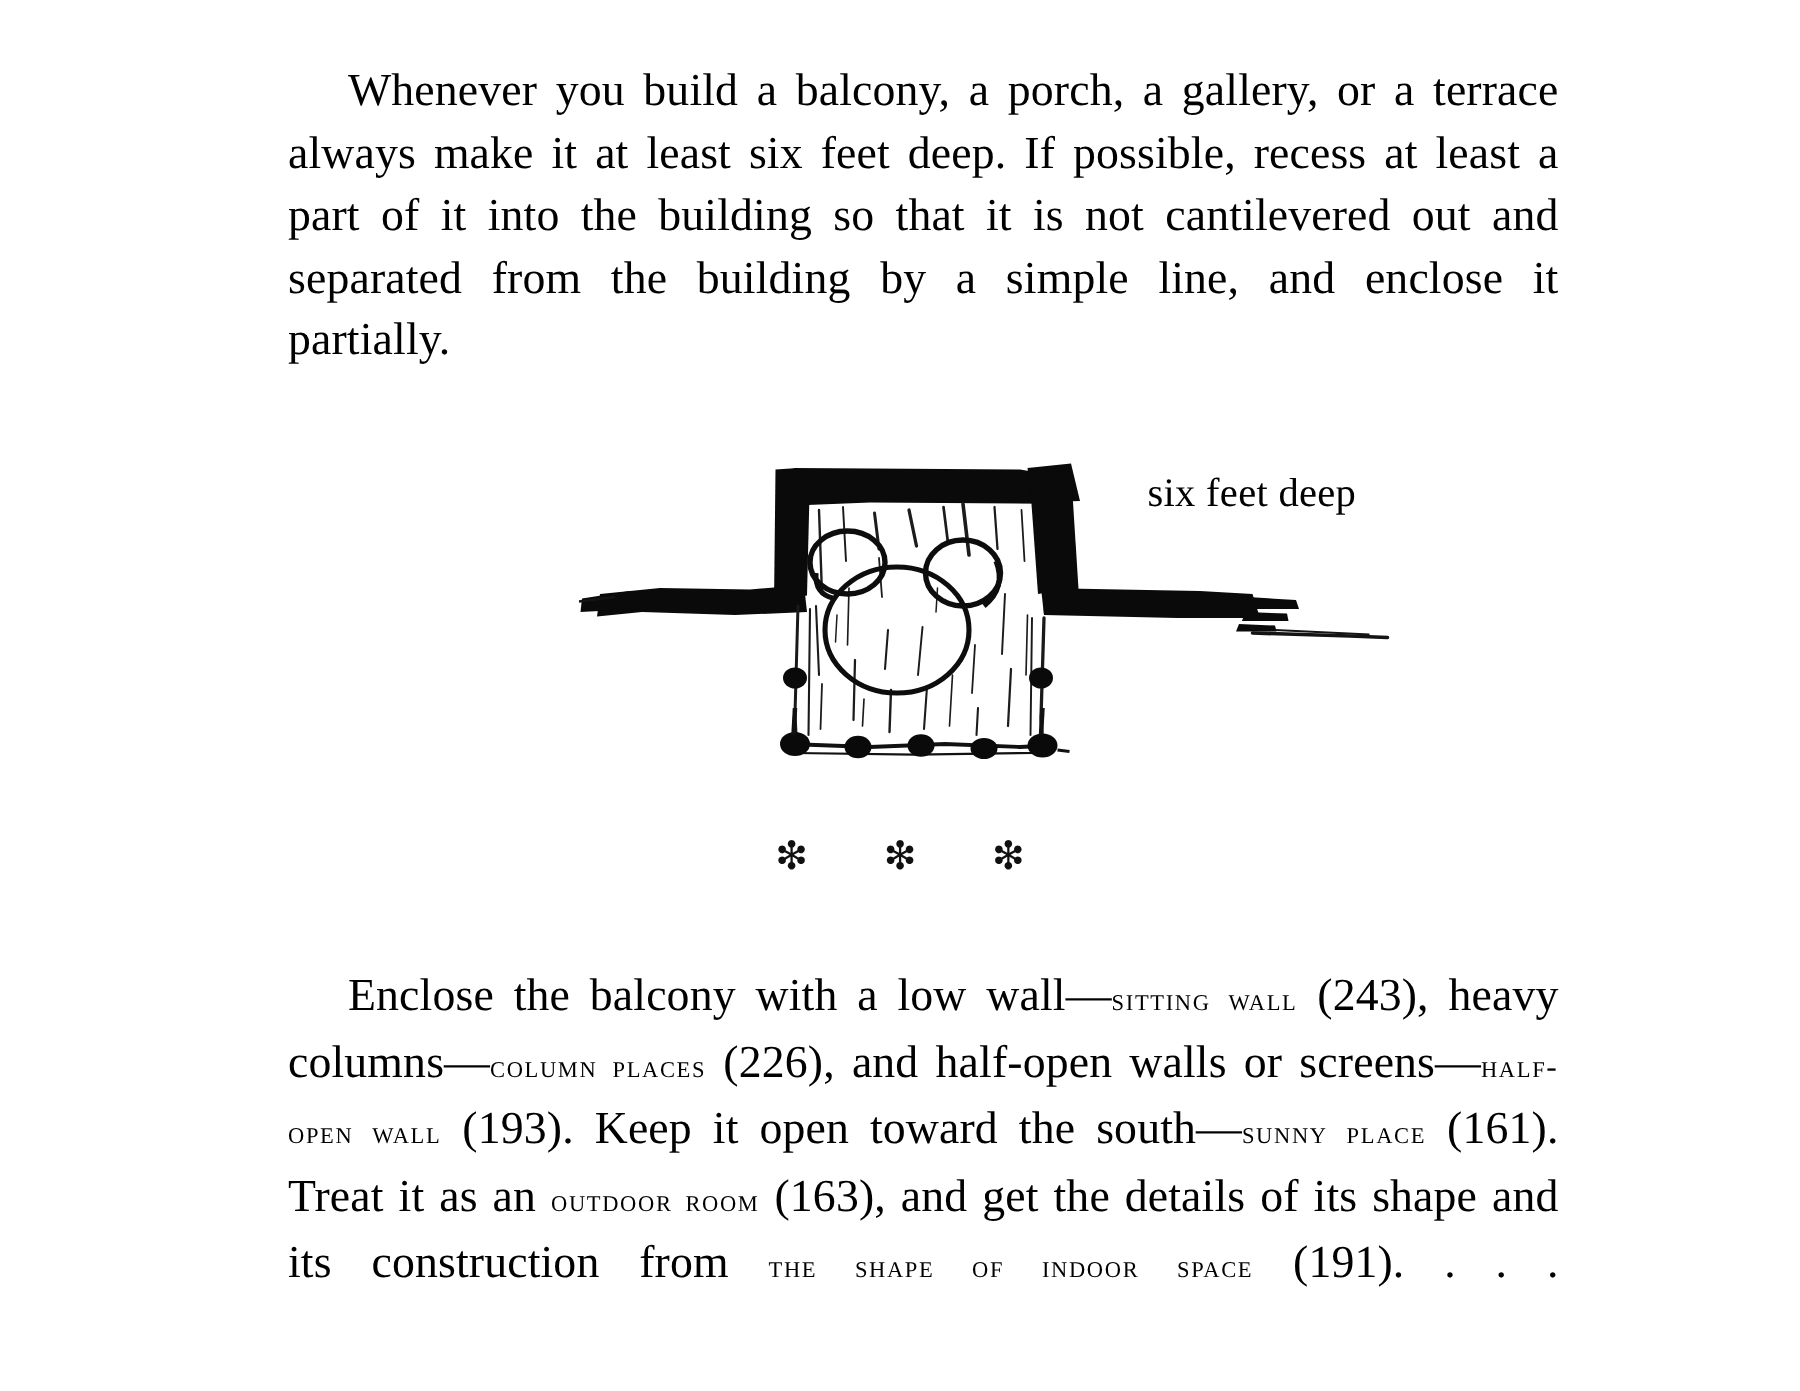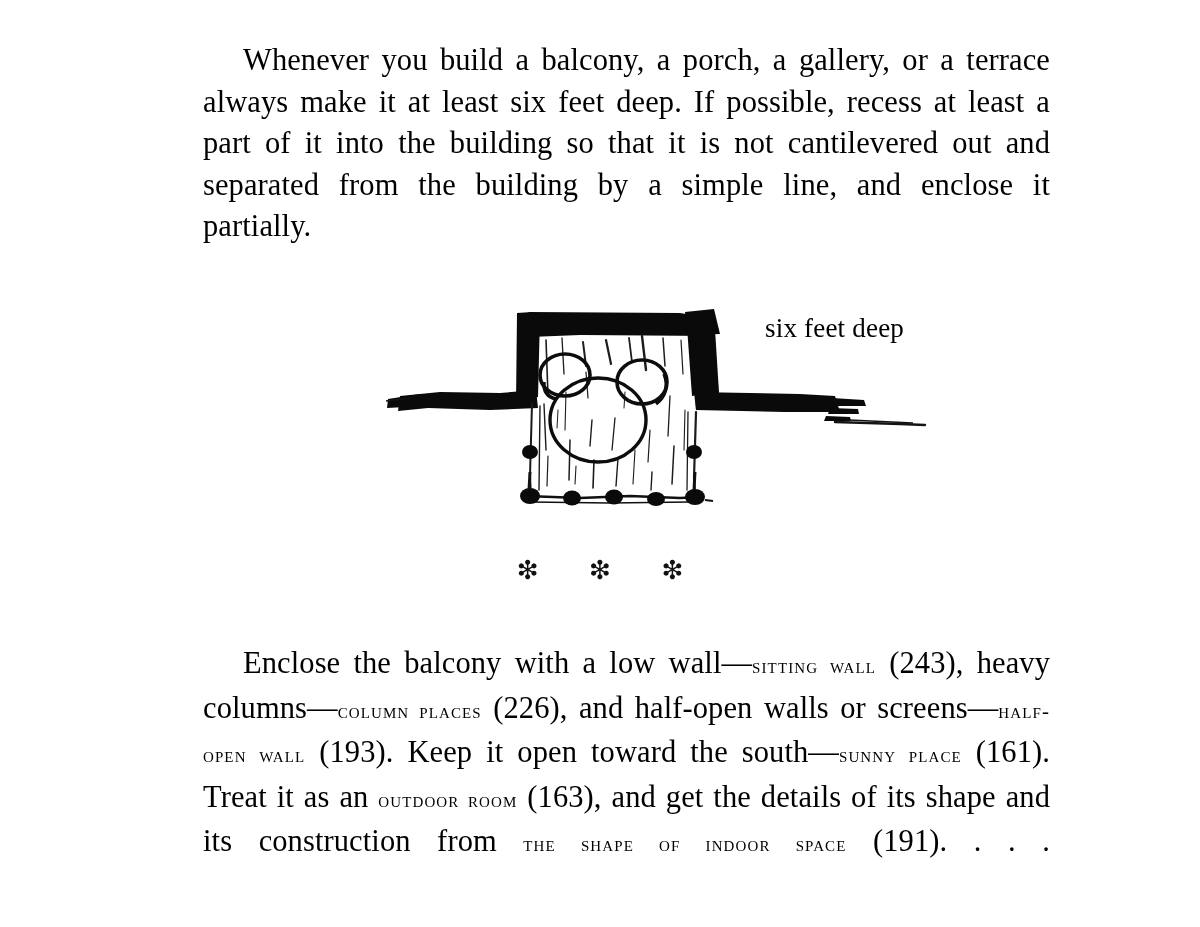--- a/index.html
+++ b/index.html
@@ -20,21 +20,21 @@
     position: absolute;
     left: 0;
     top: 0;
     width: 1200px;
     height: 927px;
     background: #ffffff;
   }
 
   .textblock {
     position: absolute;
-    left: 203px;
+    left: 192px;
     width: 847px;
   }
 
   .para {
     text-align: justify;
     text-justify: inter-word;
     font-size: 30.5px;
     line-height: 41.5px;
     letter-spacing: 0.1px;
     word-spacing: 0.5px;

